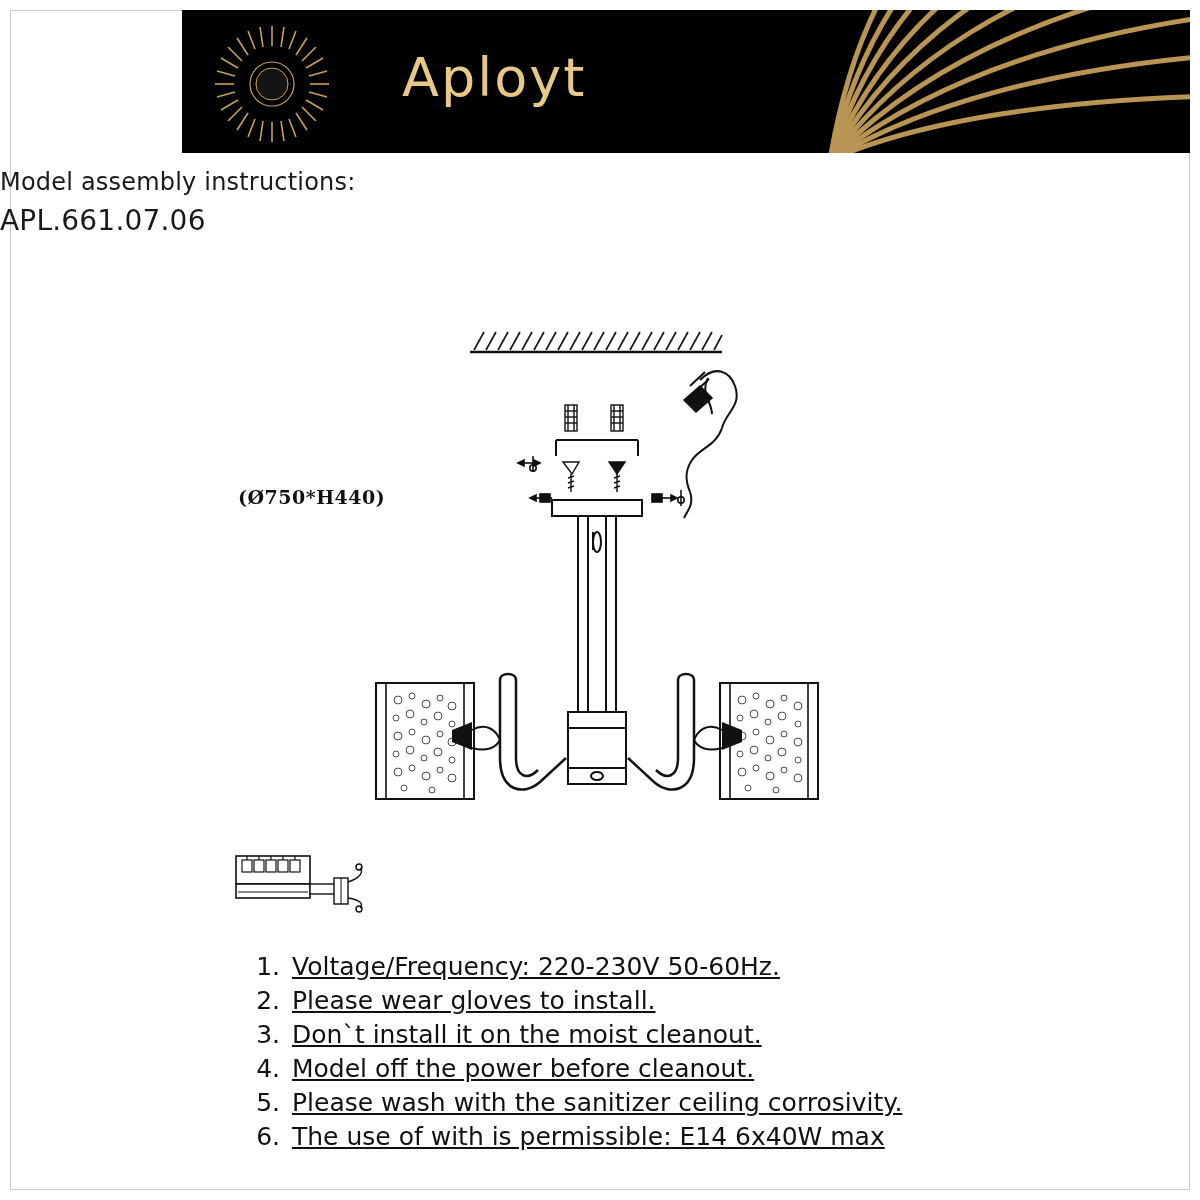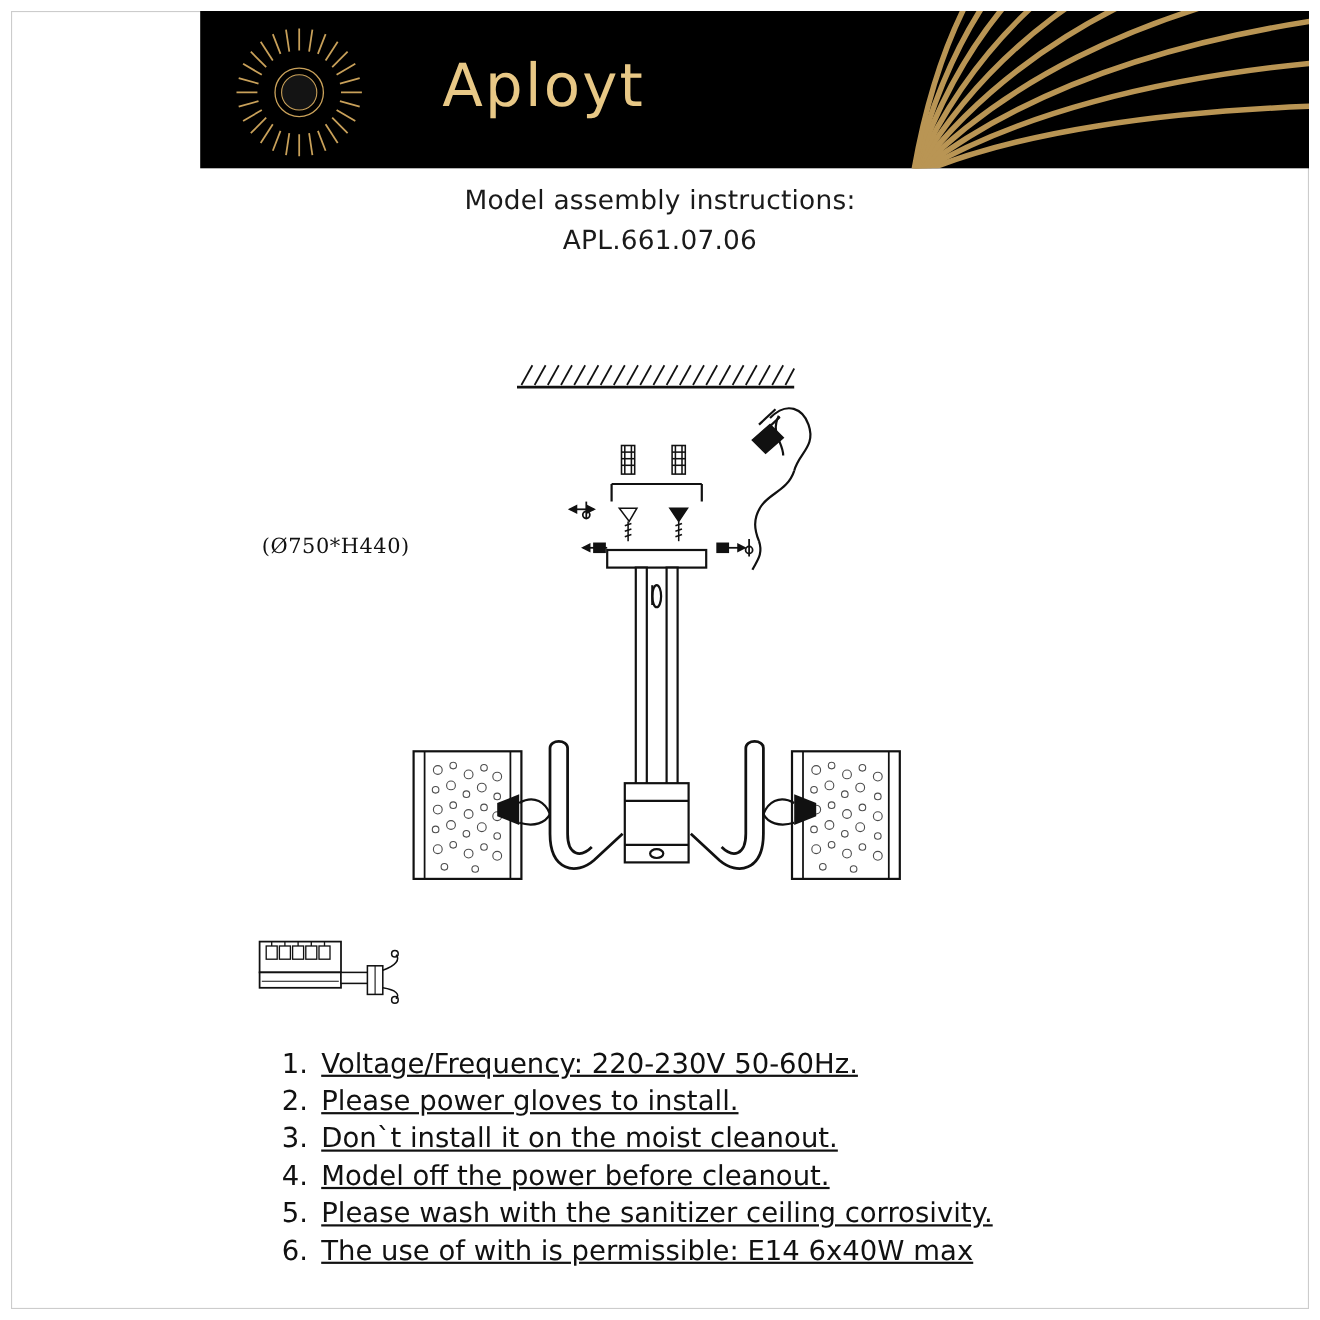--- a/index.html
+++ b/index.html
@@ -61,41 +61,40 @@
     width: 420px;
     height: 300px;
   }
 
   
   .title-block {
     position: absolute;
     left: 0;
     top: 168px;
     width: 1200px;
-    text-align: center;
     color: #1a1a1a;
   }
   .title-line-1 {
     font-size: 24px;
     letter-spacing: 0.2px;
     margin-bottom: 8px;
   }
   .title-line-2 {
-    font-size: 24px;
+    font-size: 28px;
     letter-spacing: 0.2px;
   }
 
   
   .dimension-label {
     position: absolute;
     left: 238px;
     top: 486px;
     font-family: "DejaVu Serif", serif;
     font-size: 19px;
-    font-weight: normal;
+    font-weight: bold;
     color: #111111;
     letter-spacing: 0.5px;
   }
 
   
   .drawing {
     position: absolute;
     left: 0;
     top: 260px;
     width: 1200px;
@@ -426,21 +425,21 @@
     <circle cx="131" cy="61" r="3" fill="none" stroke="#111" stroke-width="1.4"></circle>
   </svg>
 
   <div class="instructions">
     <div class="instr-row">
       <span class="instr-num">1.</span>
       <span class="instr-text">Voltage/Frequency: 220-230V 50-60Hz.</span>
     </div>
     <div class="instr-row">
       <span class="instr-num">2.</span>
-      <span class="instr-text">Please power gloves to install.</span>
+      <span class="instr-text">Please wear gloves to install.</span>
     </div>
     <div class="instr-row">
       <span class="instr-num">3.</span>
       <span class="instr-text">Don`t install it on the moist cleanout.</span>
     </div>
     <div class="instr-row">
       <span class="instr-num">4.</span>
       <span class="instr-text">Model off the power before cleanout.</span>
     </div>
     <div class="instr-row">

